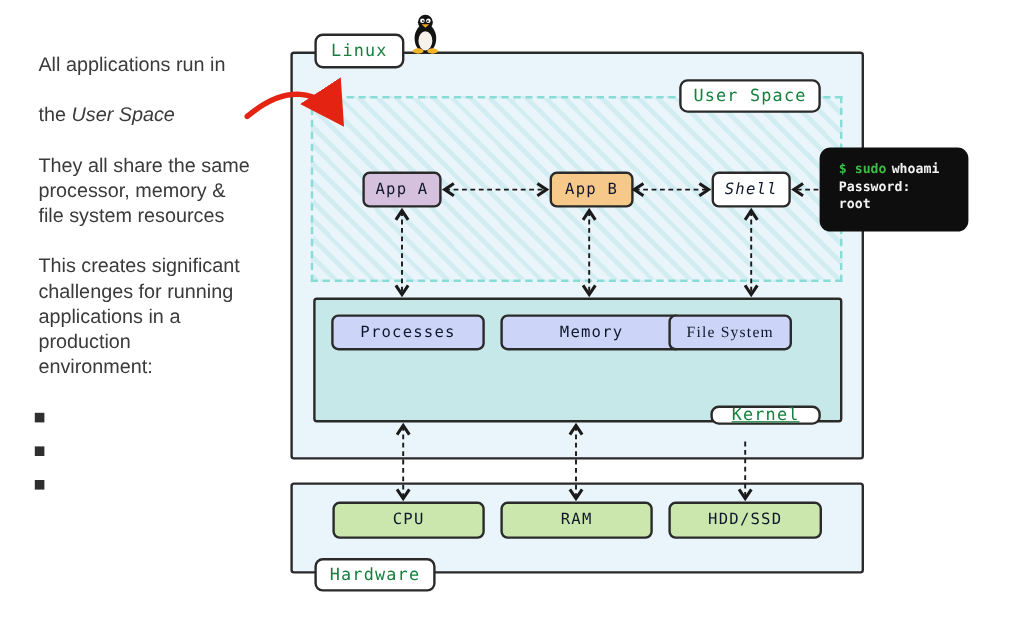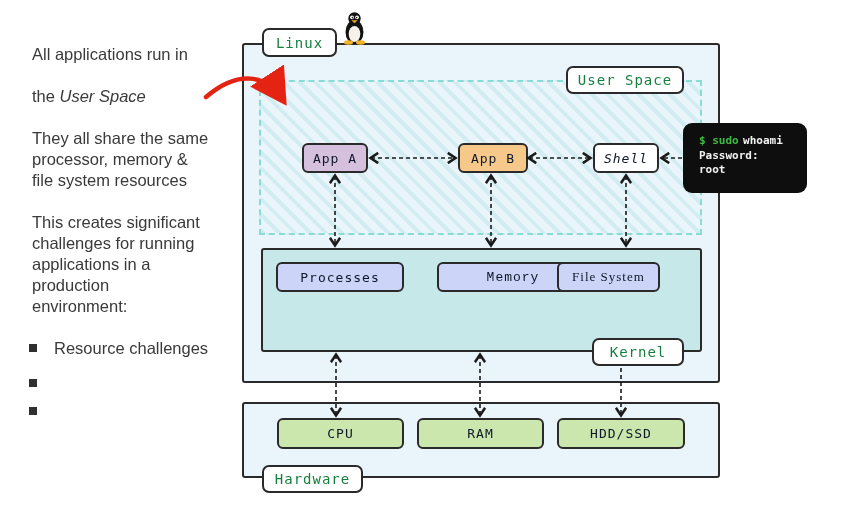--- a/index.html
+++ b/index.html
@@ -20,40 +20,40 @@
   .outer-box{position:absolute;background:var(--outer-fill,#eaf5fb);
              border:2px solid var(--outline,#2a2a2a);border-radius:3px;box-sizing:border-box;}
   #linux-box{left:242px;top:43px;width:478px;height:340px;}
   #hardware-box{left:242px;top:402px;width:478px;height:76px;}
 
   .label-box{position:absolute;background:#fff;border:2px solid var(--outline,#2a2a2a);
              border-radius:7px;box-sizing:border-box;display:flex;align-items:center;justify-content:center;
              font-family:"DejaVu Sans Mono",monospace;font-size:14px;letter-spacing:1px;color:#15803d;}
   #linux-label{left:262px;top:28px;width:75px;height:29px;}
   #user-space-label{left:566px;top:66px;width:118px;height:28px;z-index:6;}
-  #kernel-label{left:592px;top:338px;width:92px;height:28px;z-index:6;}
+  #kernel-label{left:592px;top:338px;width:92px;height:16px;z-index:6;text-decoration:underline;}
   #hardware-label{left:262px;top:465px;width:101px;height:28px;z-index:6;}
 
   #user-space-region{position:absolute;left:259px;top:80px;width:443px;height:155px;box-sizing:border-box;
       border:2px dashed var(--user-space-border,#87dcd6);
       background:repeating-linear-gradient(45deg,
         var(--hatch-stripe,#d2edf2) 0px, var(--hatch-stripe,#d2edf2) 4px,
         rgba(0,0,0,0) 4px, rgba(0,0,0,0) 11px);}
 
   .chip{position:absolute;border:2px solid var(--outline,#2a2a2a);border-radius:6px;box-sizing:border-box;
         display:flex;align-items:center;justify-content:center;
         font-family:"DejaVu Sans Mono",monospace;font-size:13px;letter-spacing:1px;color:#0f172a;z-index:5;}
   #app-a{left:302px;top:143px;width:66px;height:30px;background:var(--app-a-fill,#d5c0de);}
   #app-b{left:458px;top:143px;width:70px;height:30px;background:var(--app-b-fill,#f6c98b);}
   #shell{left:593px;top:143px;width:66px;height:30px;background:#fff;font-style:italic;}
 
   #kernel-box{position:absolute;left:261px;top:248px;width:441px;height:104px;box-sizing:border-box;
               background:var(--kernel-fill,#c7e8e9);border:2px solid var(--outline,#2a2a2a);border-radius:3px;}
   #processes{left:276px;top:262px;width:128px;height:30px;background:var(--component-fill,#ccd4f8);}
-  #memory{left:437px;top:262px;width:152px;height:30px;background:var(--component-fill,#ccd4f8);font-family:Liberation Mono, monospace;}
+  #memory{left:417px;top:262px;width:152px;height:30px;background:var(--component-fill,#ccd4f8);}
   #file-system{left:557px;top:262px;width:103px;height:30px;background:var(--component-fill,#ccd4f8);font-family:Liberation Serif, serif;}
 
   #cpu{left:277px;top:418px;width:127px;height:31px;background:var(--hardware-fill,#cbe7ae);}
   #ram{left:417px;top:418px;width:127px;height:31px;background:var(--hardware-fill,#cbe7ae);}
   #hdd{left:557px;top:418px;width:128px;height:31px;background:var(--hardware-fill,#cbe7ae);}
 
   
   #terminal{position:absolute;left:683px;top:123px;width:124px;height:70px;box-sizing:border-box;
             background:var(--terminal-bg,#0e0e0e);border-radius:9px;z-index:8;
             font-family:"DejaVu Sans Mono",monospace;font-size:11px;font-weight:bold;line-height:14.5px;
@@ -78,21 +78,20 @@
 processor, memory &amp;
 file system resources</p>
     <p>This creates significant
 challenges for running
 applications in a
 production
 environment:</p>
     <ul>
       <li>
           <span class="bullet-sq"></span>
-          <span class="li-text">Resource challenges</span>
         </li>
       <li>
           <span class="bullet-sq"></span>
         </li>
       <li>
           <span class="bullet-sq"></span>
         </li>
     </ul>
   </div>
 

